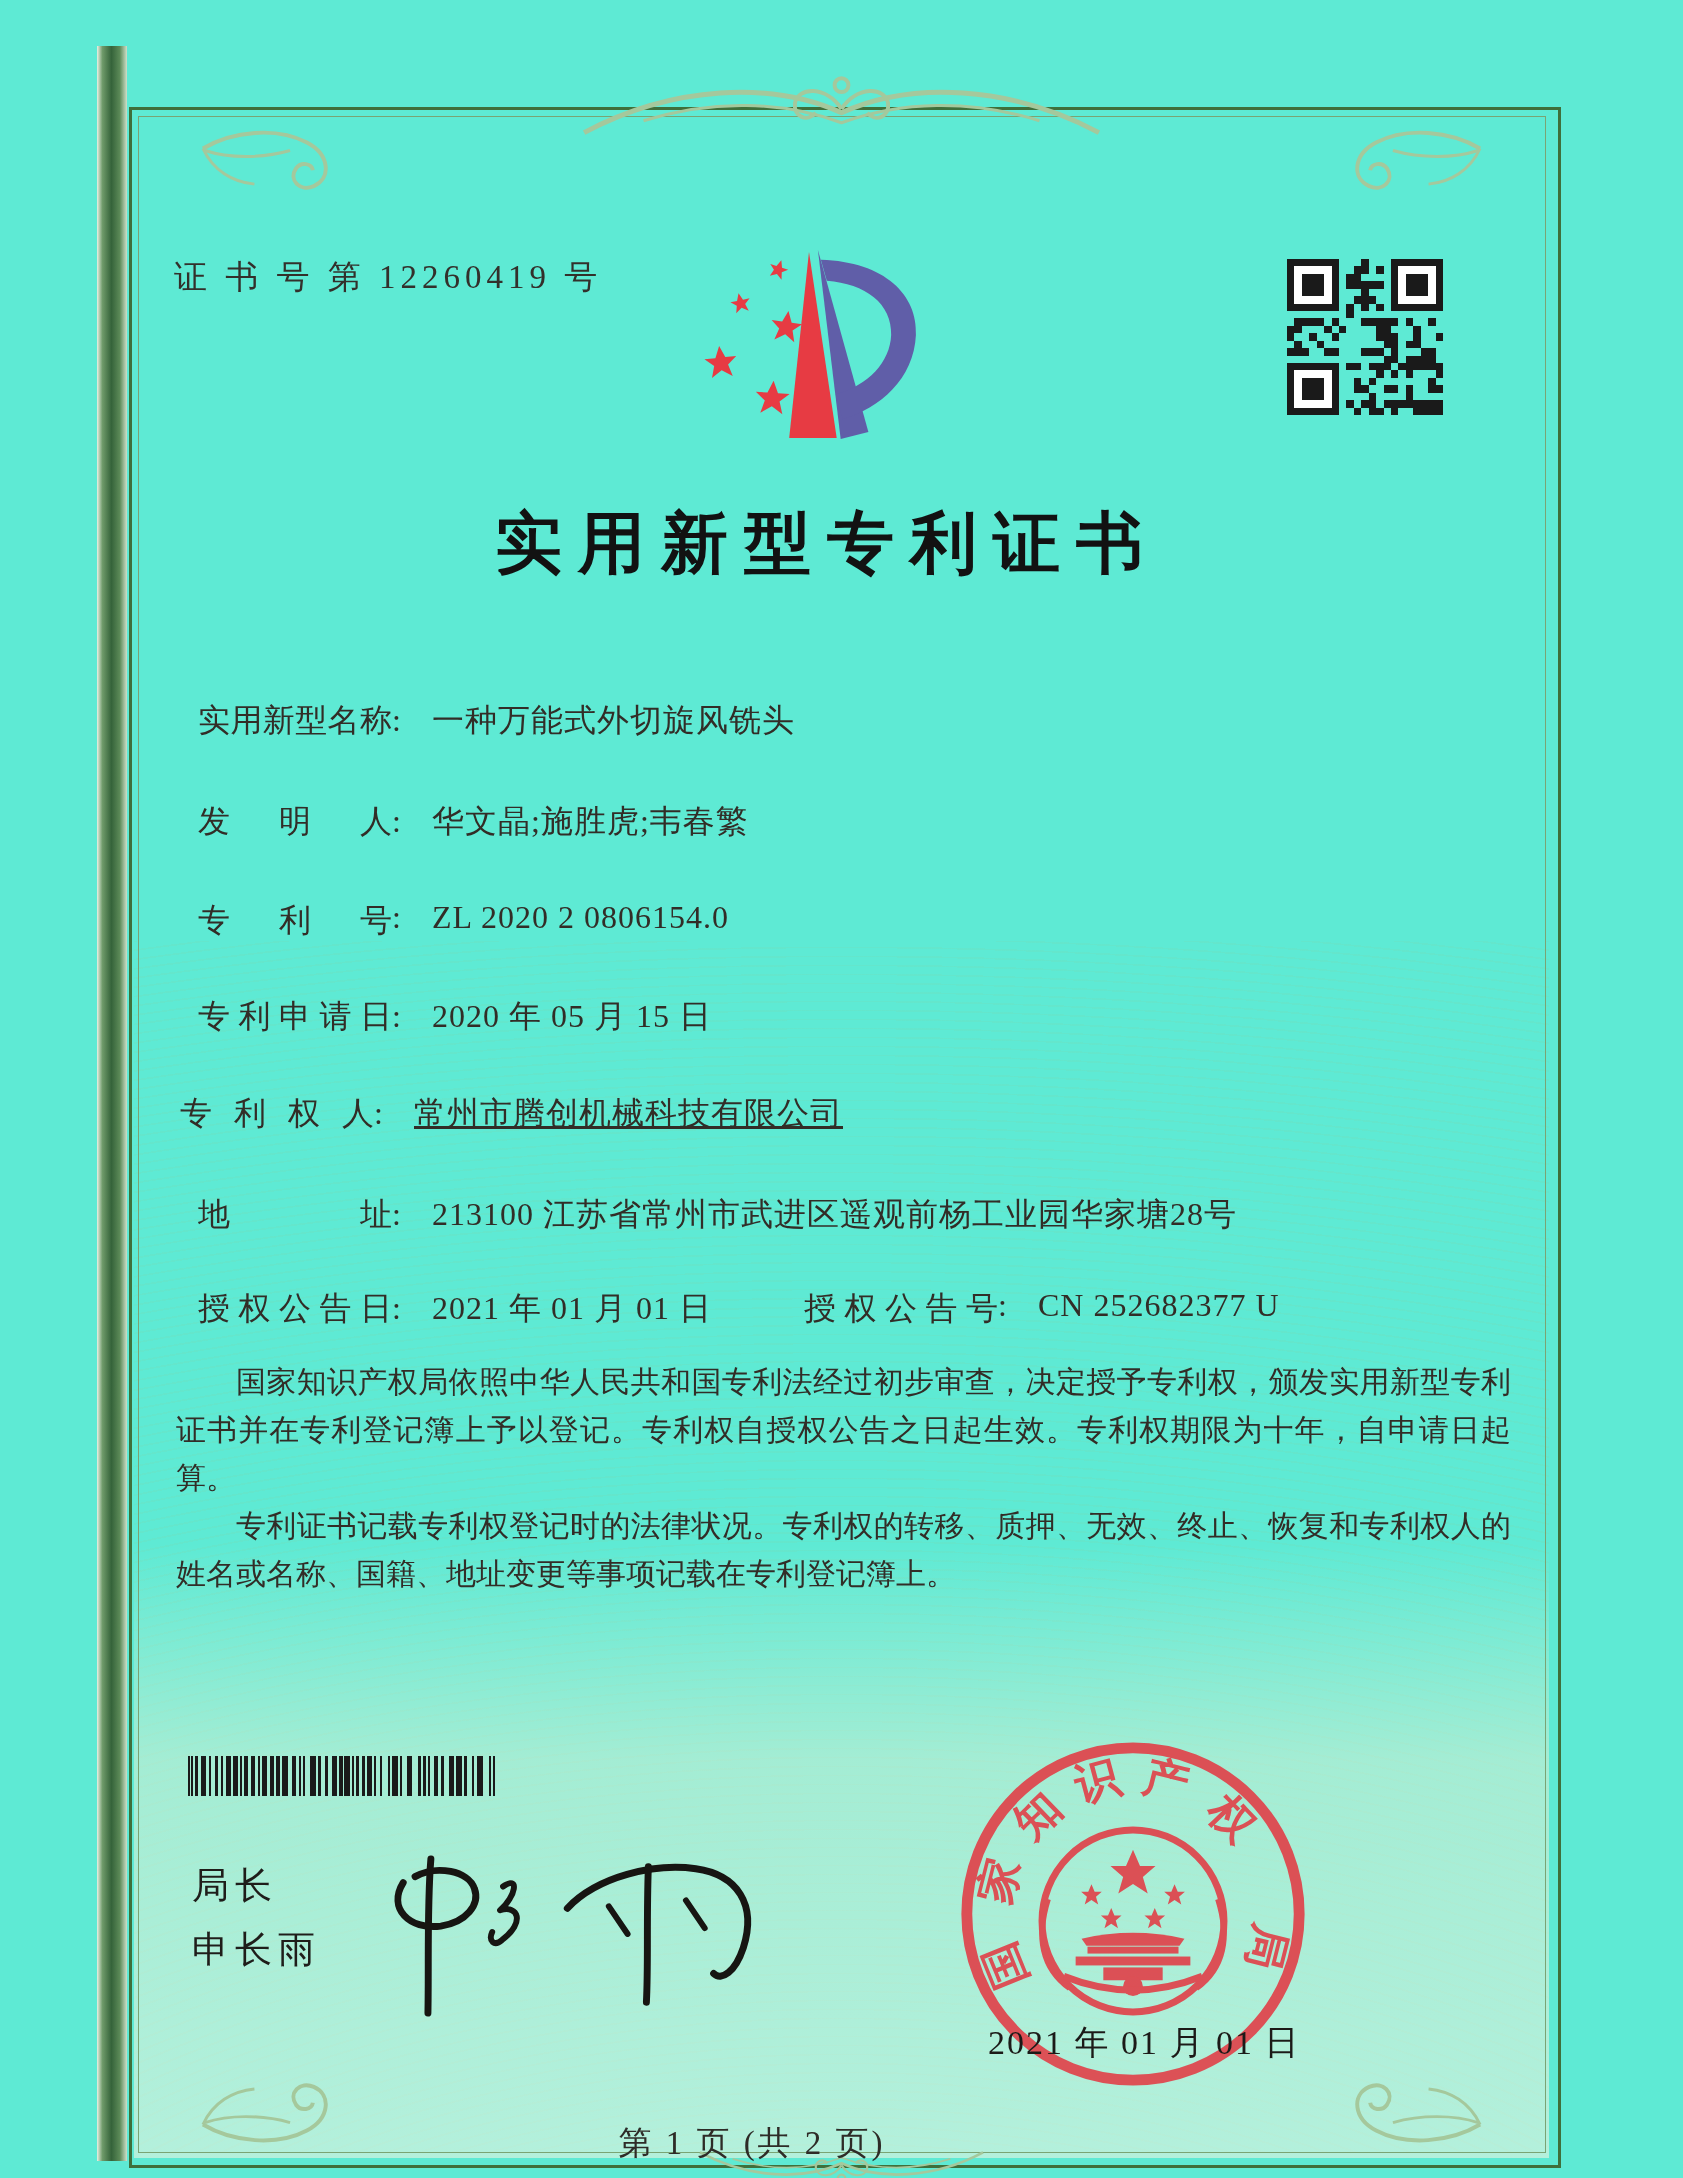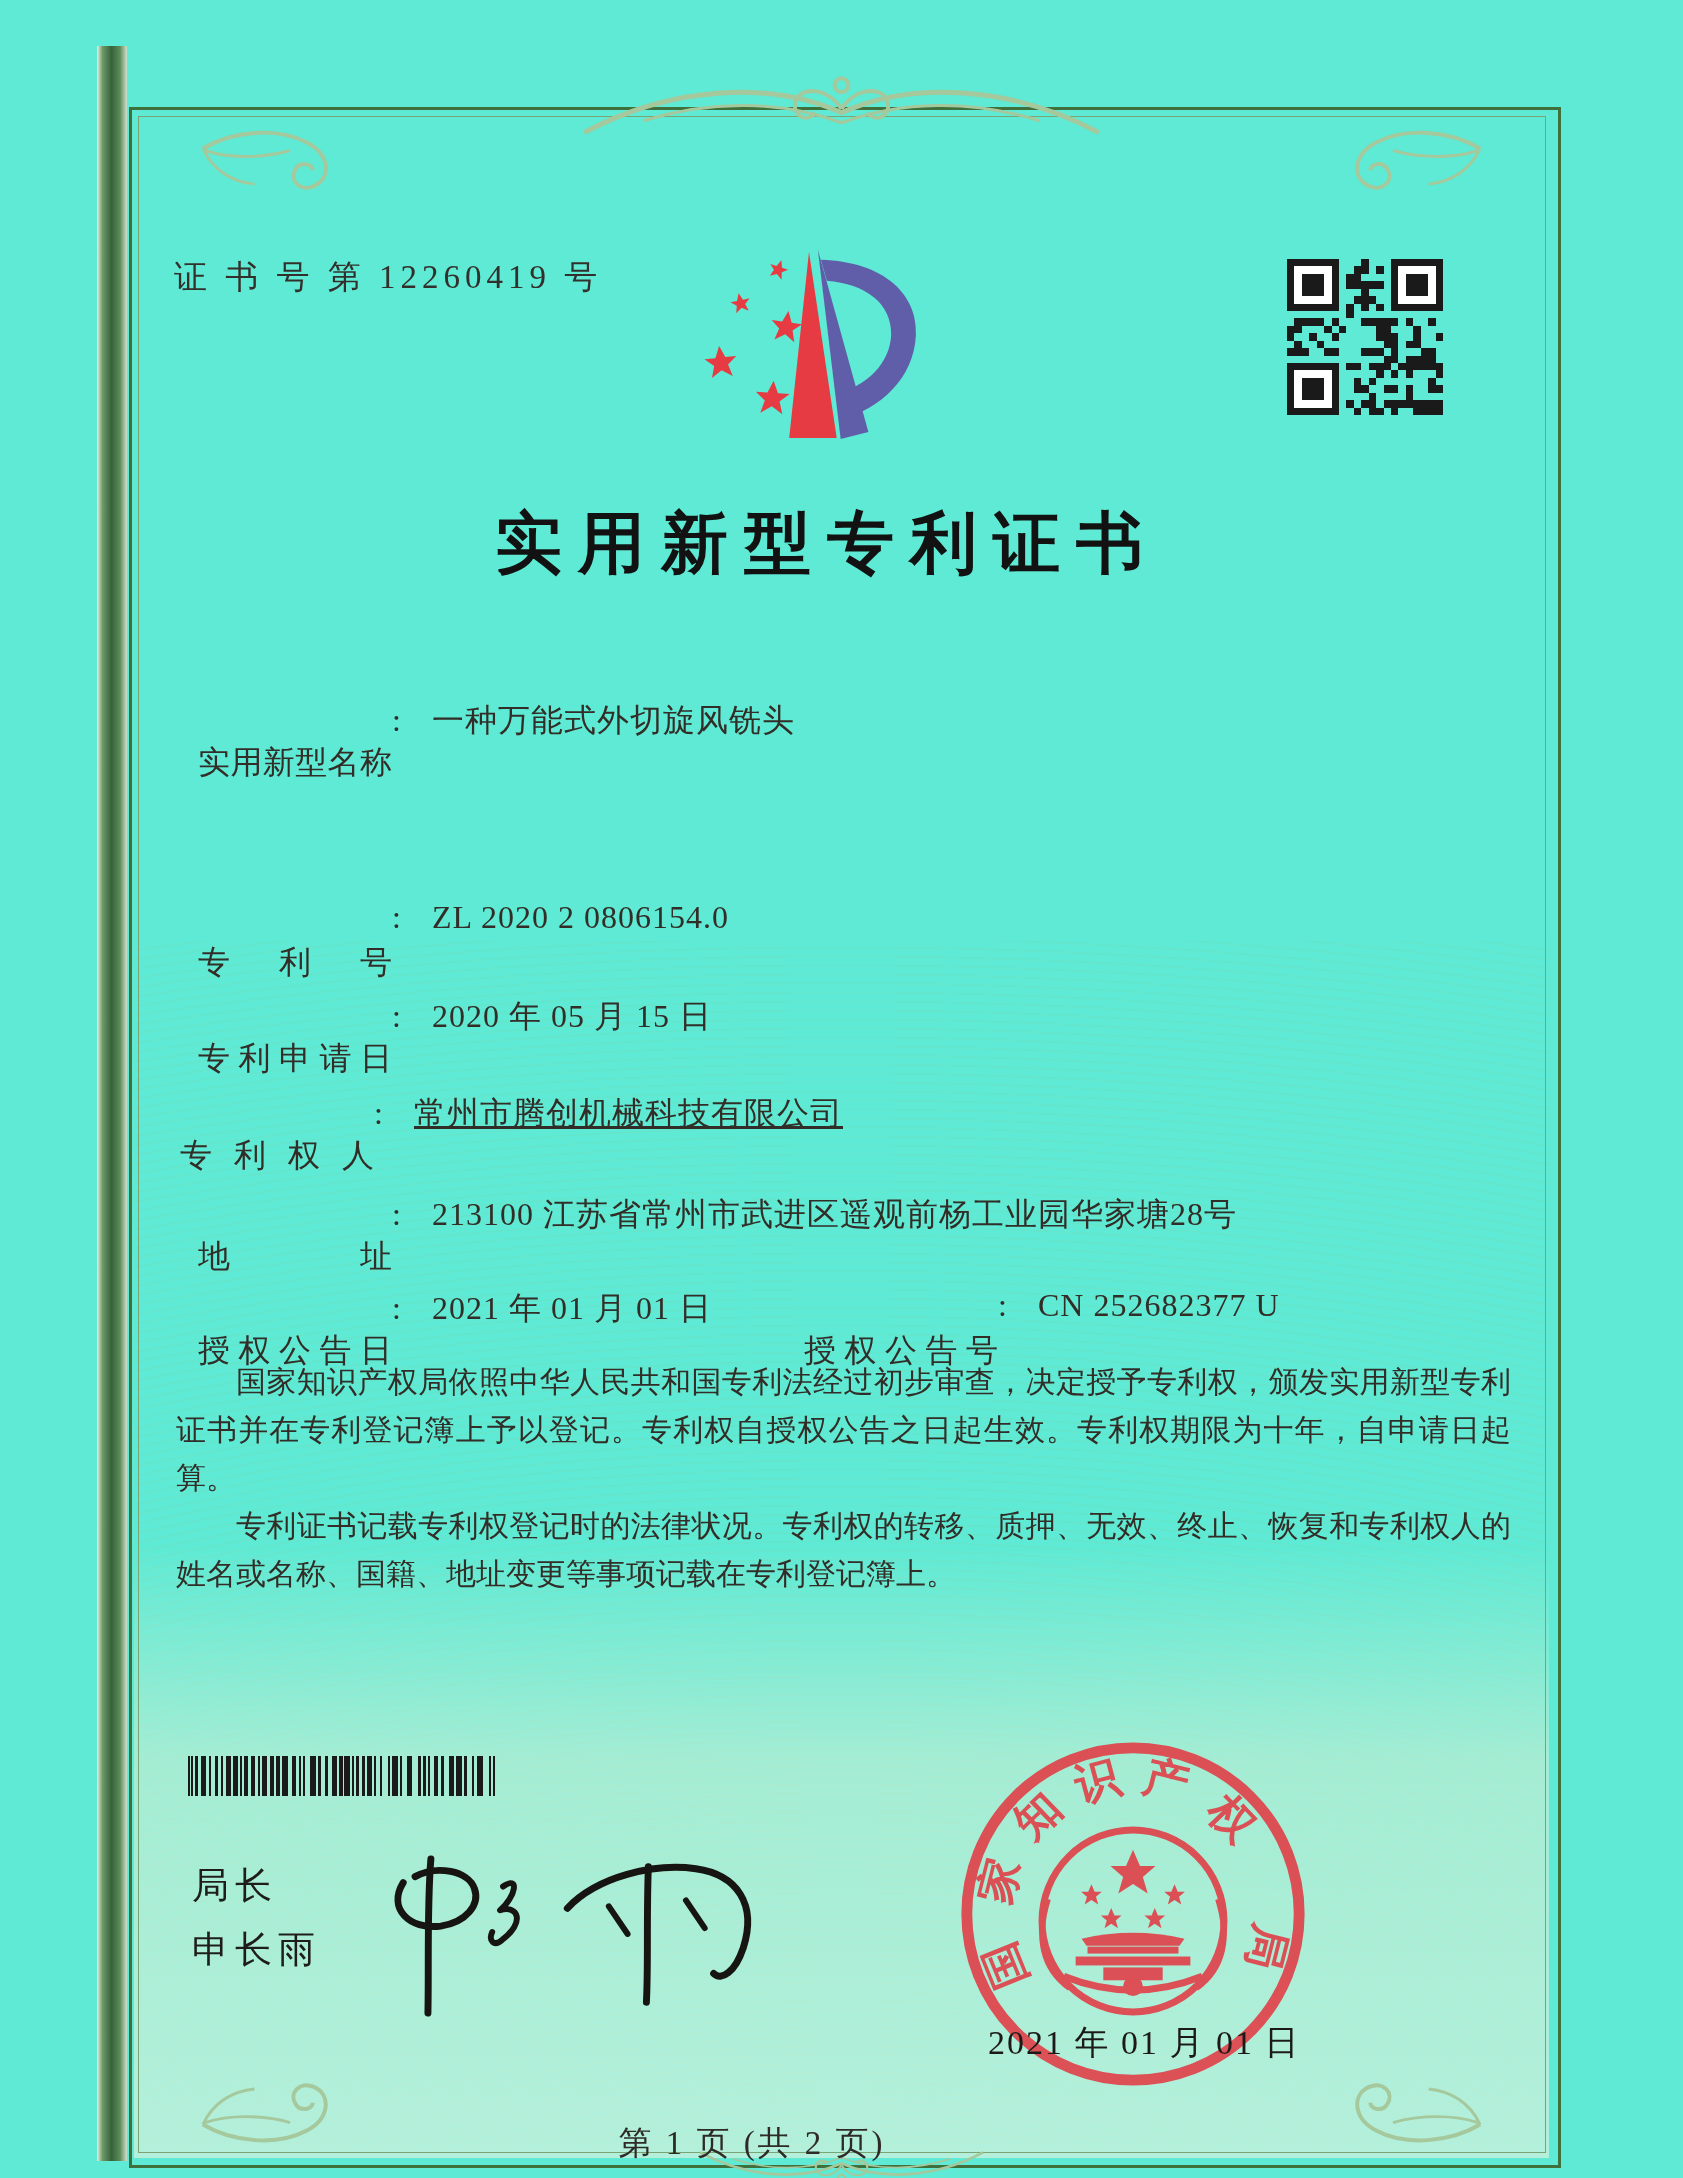--- a/index.html
+++ b/index.html
@@ -27,21 +27,21 @@
   
   .content{position:absolute;left:0;top:0;width:1683px;height:2178px;z-index:2;}
   .abs{position:absolute;}
 
   .cert-no{left:174px;top:255px;font-size:33px;letter-spacing:5px;color:#33302b;}
   .title{left:139px;right:168px;top:498px;text-align:center;font-size:67px;font-weight:700;
          letter-spacing:16px;color:#121212;}
 
   .frow{left:0;width:1683px;height:46px;font-size:32px;color:#322d27;}
   .fgroup{position:absolute;white-space:nowrap;}
-  .flabel{display:inline-block;width:194px;text-align:justify;text-align-last:justify;vertical-align:top;margin-top:42px;}
+  .flabel{display:inline-block;width:194px;text-align:justify;text-align-last:justify;vertical-align:top;}
   .fcolon{display:inline-block;width:16px;}
   .fvalue{margin-left:24px;letter-spacing:1px;margin-top:47px;}
 
   .paras{left:176px;top:1358px;width:1335px;font-size:30px;line-height:48px;
          text-align:justify;color:#322d27;}
   .paras p{margin:0;text-indent:2em;}
 
   .director{left:192px;font-family:Liberation Serif, serif;
             font-size:37px;letter-spacing:6px;color:#1f1d1a;font-weight:500;text-align:center;}
   .seal-date{left:988px;top:2020px;z-index:4;font-size:34px;letter-spacing:2px;color:#1c1a18;}
@@ -230,20 +230,25 @@
         <rect x="2" y="16" width="3" height="3" fill="#1a1a1a"></rect>
       </svg>
 
     <div class="abs title">实用新型专利证书</div>
 
     <div class="abs frow" style="top:699px;">
       <span class="fgroup" style="left:198px;">
         <span class="flabel">实用新型名称</span><span class="fcolon">:</span><span class="fvalue">一种万能式外切旋风铣头</span>
       </span>
     </div>
+    <div class="abs frow" style="top:800px;">
+      <span class="fgroup" style="left:198px;">
+        <span class="flabel">发明人</span><span class="fcolon">:</span><span class="fvalue">华文晶;施胜虎;韦春繁</span>
+      </span>
+    </div>
     <div class="abs frow" style="top:899px;">
       <span class="fgroup" style="left:198px;">
         <span class="flabel">专利号</span><span class="fcolon">:</span><span class="fvalue">ZL 2020 2 0806154.0</span>
       </span>
     </div>
     <div class="abs frow" style="top:995px;">
       <span class="fgroup" style="left:198px;">
         <span class="flabel">专利申请日</span><span class="fcolon">:</span><span class="fvalue">2020 年 05 月 15 日</span>
       </span>
     </div>

